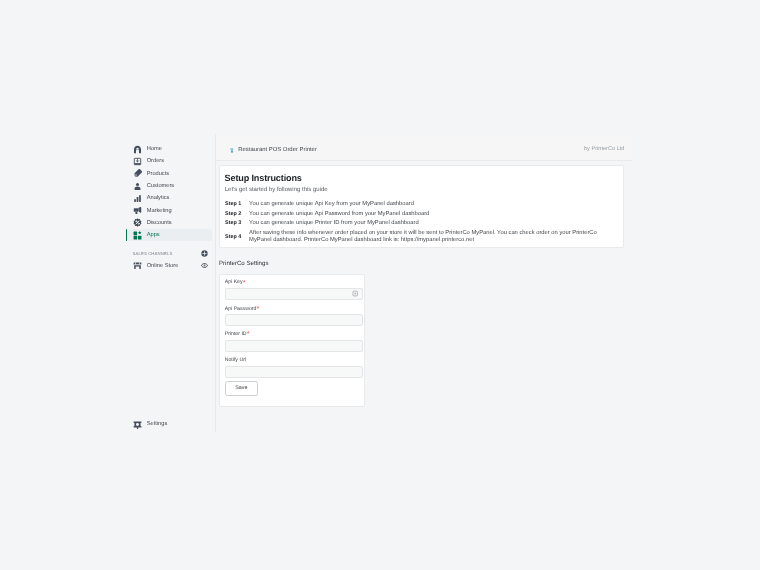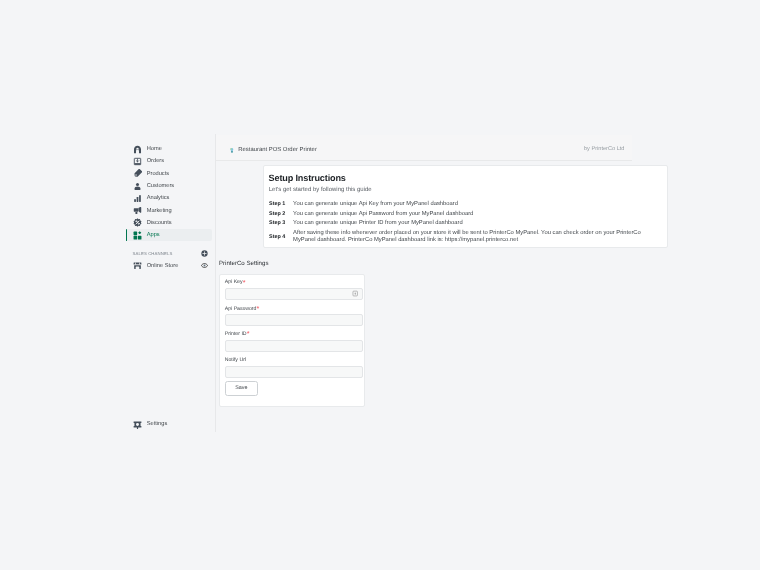--- a/index.html
+++ b/index.html
@@ -31,21 +31,21 @@
   #divider-v { position:absolute; left:215.4px; top:134.4px; width:1px; height:297.6px; background:#e7e8ea; }
   #topbar { position:absolute; left:216.4px; top:134.8px; width:415.7px; height:25.8px; background:#f6f6f7;
             border-bottom:1px solid #e8e9ea; }
   #topbar-inner { position:absolute; left:227.5px; top:145.5px; display:flex; align-items:center; }
   #app-logo { width:8.6px; height:8.6px; display:block; position:relative; opacity:.72; }
   #app-logo svg { width:8.6px; height:8.6px; display:block; transform:scale(.76); transform-origin:45% 50%; }
   #app-title { font-size:5.9px; color:#42474c; margin-left:2.2px; }
   #byline { position:absolute; left:584px; top:145.6px; font-size:5.6px; color:#9aa0a6; }
 
   #card-setup { position:absolute; left:218.6px; top:165.4px; width:405.2px; height:82.2px; background:#fff;
-                border:1px solid #e8eaec; border-radius:2px;margin-left:44px; }
+                border:1px solid #e8eaec; border-radius:2px; }
   #setup-title { position:absolute; left:5px; top:6.4px; font-size:9.1px; font-weight:bold; color:#1b1f23; letter-spacing:-0.15px;}
   #setup-sub { position:absolute; left:5.2px; top:20.3px; font-size:6px; color:#5c6167; }
   #steps { position:absolute; left:5.5px; top:34.5px; width:395px; }
   .step-row { display:flex; align-items:flex-start; }
   .step-row + .step-row { margin-top:2.5px; }
   .step-k { width:24px; flex:none; font-size:5.4px; font-weight:bold; color:#1b1f23; line-height:7.2px; }
   .step-v { font-size:5.8px; color:#42474c; line-height:7.3px; }
   .step-row.multi { align-items:center; }
   .step-row.multi .step-v { line-height:7px; }
 

